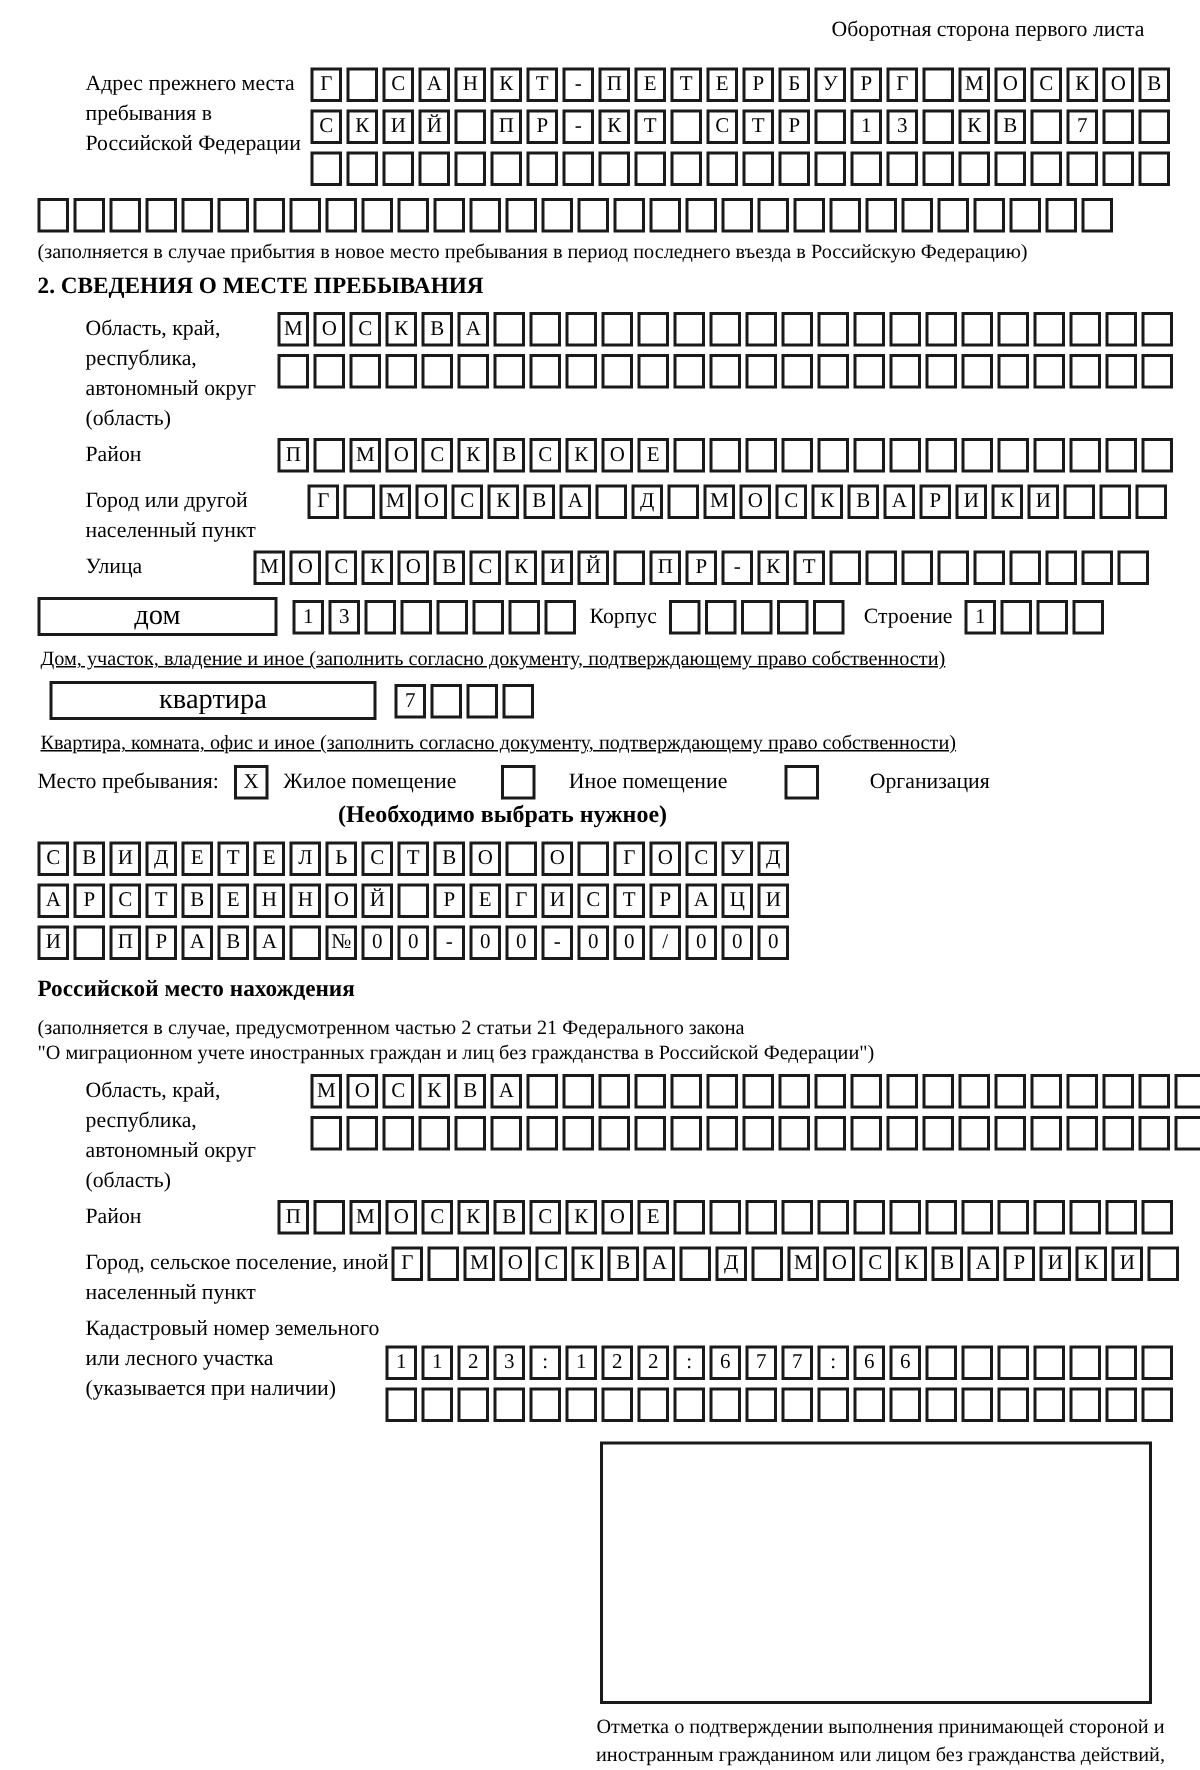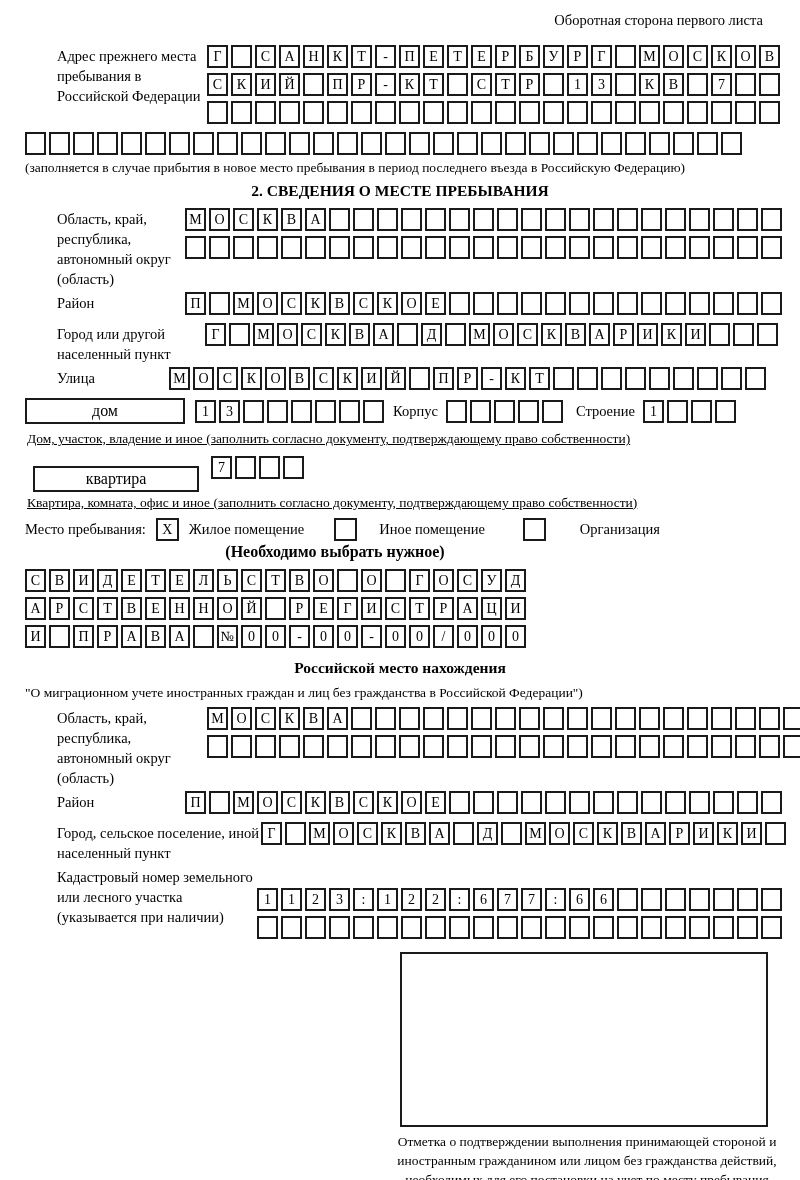--- a/index.html
+++ b/index.html
@@ -16,27 +16,27 @@
   .flabel { flex: 0 0 auto; font-size: 14.5px; line-height: 20px; padding-top: 1px; margin-left: 32px; }
 
   .cells { display: flex; margin-bottom: 5px; }
   .cell {
     flex: 0 0 auto; width: 21px; height: 23px; margin-right: 3px;
     border: 2px solid #1a1a1a; display: flex; align-items: center; justify-content: center;
     font-size: 14px; line-height: 1;
   }
   .rows { display: flex; flex-direction: column; }
 
-  .sect-title { text-align: center; font-weight: bold; font-size: 15.5px; margin: 6px 0 8px 0; }
+  .sect-title { font-weight: bold; font-size: 15.5px; margin: 6px 0 8px 0; }
   .caption { text-align: left; font-size: 13.5px; margin: 0 0 6px 0; }
   .caption-left { font-size: 13.5px; margin: 1px 0 7px 2px; text-decoration: underline; }
 
   .widebox {
     border: 2px solid #1a1a1a; height: 26px; display: flex; align-items: center;
-    justify-content: center; font-size: 16px; flex: 0 0 auto;
+    justify-content: center; font-size: 19px; flex: 0 0 auto;
   }
   .inline-label { font-size: 14.5px; line-height: 26px; flex: 0 0 auto; }
 
   .cbox {
     flex: 0 0 auto; width: 23px; height: 23px; border: 2px solid #1a1a1a;
     display: flex; align-items: center; justify-content: center; font-size: 14px;
   }
   .stay-row { display: flex; align-items: center; margin: 6px 0 2px 0; font-size: 14.5px; }
   .stay-note { text-align: center; font-size: 16px; width: 380px; margin-left: 120px; margin-bottom: 8px; font-weight: bold; }
 
@@ -347,21 +347,21 @@
     <div class="cells" style="margin-top:2px">
         <span class="cell">1</span>
         <span class="cell"></span>
         <span class="cell"></span>
         <span class="cell"></span>
       </div>
   </div>
   <div class="caption-left">Дом, участок, владение и иное (заполнить согласно документу, подтверждающему право собственности)</div>
 
   <div class="frow">
-    <div class="widebox" style="width:166px; margin:12px 12px 0 8px">квартира</div>
+    <div class="widebox" style="width:218px; margin:0 12px 0 8px">квартира</div>
     <div class="cells" style="margin-top:2px">
         <span class="cell">7</span>
         <span class="cell"></span>
         <span class="cell"></span>
         <span class="cell"></span>
       </div>
   </div>
   <div class="caption-left">Квартира, комната, офис и иное (заполнить согласно документу, подтверждающему право собственности)</div>
 
   <div class="stay-row">
@@ -443,20 +443,21 @@
           <span class="cell">0</span>
           <span class="cell">/</span>
           <span class="cell">0</span>
           <span class="cell">0</span>
           <span class="cell">0</span>
         </div>
     </div>
   </div>
 
   <div class="sect-title mt6">Российской место нахождения</div>
+  <div class="caption" style="margin-bottom:1px">(заполняется в случае, предусмотренном частью 2 статьи 21 Федерального закона</div>
   <div class="caption">"О миграционном учете иностранных граждан и лиц без гражданства в Российской Федерации")</div>
 
   <div class="frow">
     <div class="flabel" style="width:150px">Область, край, республика, автономный округ (область)</div>
     <div class="rows">
       <div class="cells">
           <span class="cell">М</span>
           <span class="cell">О</span>
           <span class="cell">С</span>
           <span class="cell">К</span>

